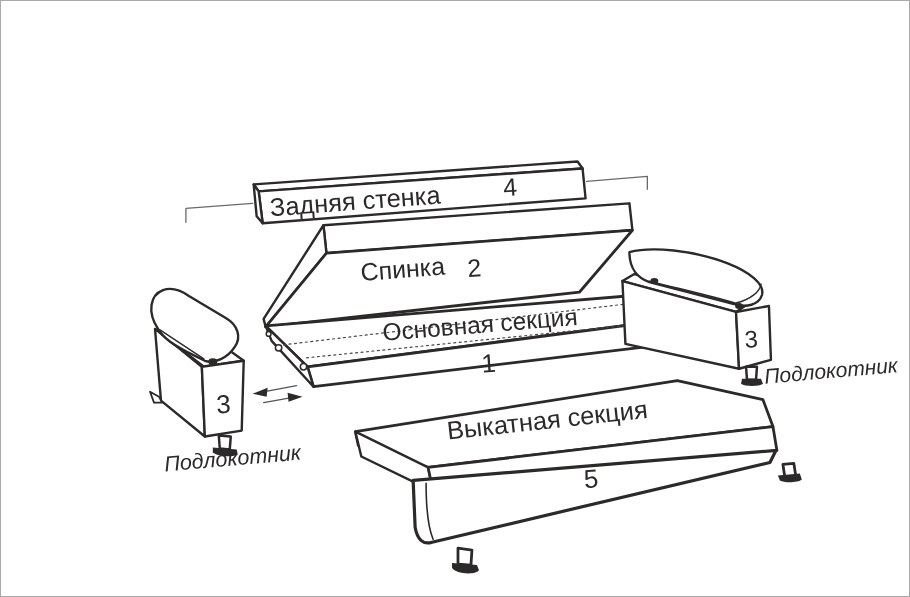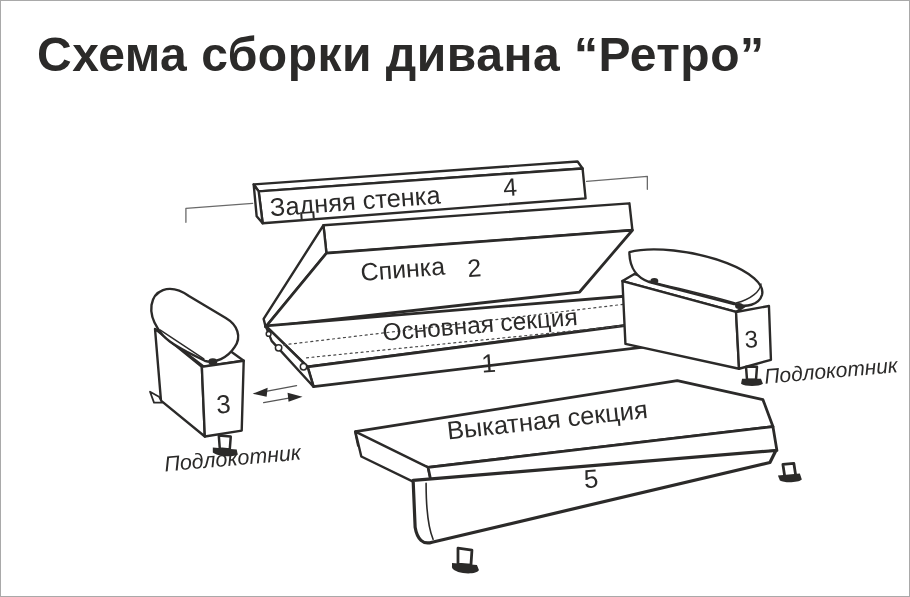--- a/index.html
+++ b/index.html
@@ -23,21 +23,20 @@
   }
   svg.diagram{position:absolute;left:0;top:0;width:908px;height:595px;}
   .lbl{font-family:"Liberation Sans",sans-serif;fill:#2b2a29;font-weight:400;}
   .it{font-style:italic;}
 </style>
 </head>
 <body>
 
 <div class="page">
 
-  <h1 class="title">Схема сборки дивана “Ретро”</h1>
 
   <svg class="diagram" viewBox="0 0 910 597">
     <g fill="#ffffff" stroke="#2b2a29" stroke-width="2.4" stroke-linejoin="round" stroke-linecap="round">
 
       <g stroke="#6a6a6a" stroke-width="1.3" fill="none">
         <path d="M185,222 L185,208 L252,203"></path>
       </g>
       <g stroke="#6a6a6a" stroke-width="1.3" fill="none">
         <path d="M587,181 L648,176 L648,189"></path>
       </g>

